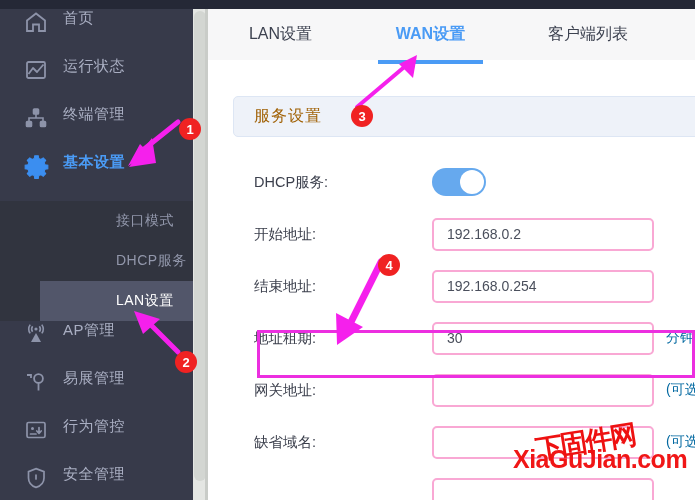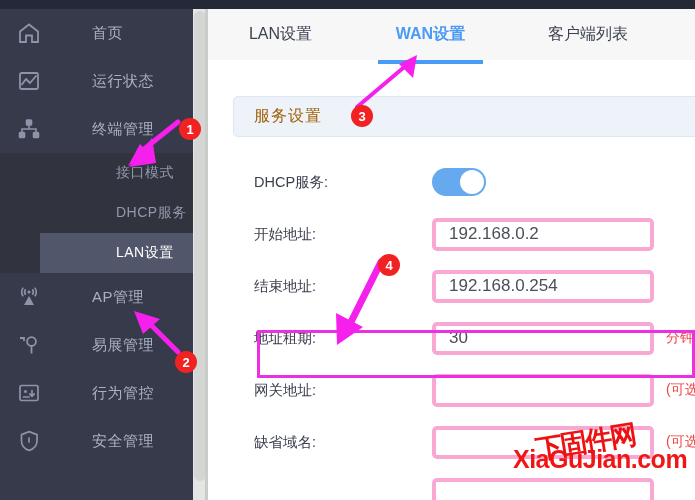--- a/index.html
+++ b/index.html
@@ -26,24 +26,23 @@
   
   .sidebar {
     position: absolute; left: 0; top: 9px;
     width: 193px; height: 491px;
     background: #373a4a;
     overflow: hidden;
   }
   .nav-item {
     position: relative;
     height: 48px;
-    display: flex; align-items: center;
-    padding-left: 16px;
+    display: flex; align-items: flex-start;
+    padding-left: 23px;
     cursor: pointer;
-    gap: 36px;
   }
   .nav-item .ico {
     width: 26px; height: 26px;
     display: flex; align-items: center; justify-content: center;
     margin-right: 14px;
     flex: 0 0 auto;
   }
   .nav-item .ico svg { display: block; }
   .nav-label {
     font-size: 15px;
@@ -152,35 +151,35 @@
   .row .lbl {
     position: absolute;
     left: 46px;
     font-size: 14.5px;
     color: #3b3f4c;
     white-space: nowrap;
   }
   .row .ctl { position: absolute; left: 224px; }
   .inp {
     width: 222px; height: 33px;
-    border: 4px solid #f9a8d4;
+    border: 2px solid #f9a8d4;
     border-radius: 5px;
     background: #fff;
     display: flex; align-items: center;
     padding-left: 13px;
-    font-size: 17px;
+    font-size: 14px;
     color: #4a4f5c;
     white-space: nowrap;
     overflow: hidden;
   }
   .suffix {
     position: absolute;
     left: 458px;
     font-size: 14px;
-    color: #ef4444;
+    color: #0369a1;
     white-space: nowrap;
   }
 
   .toggle {
     width: 54px; height: 28px;
     border-radius: 14px;
     background: #66a9ee;
     position: relative;
     cursor: pointer;
   }
@@ -277,20 +276,29 @@
         <svg width="24" height="24" viewBox="0 0 24 24" fill="#8d93a9" stroke="#8d93a9" stroke-width="1.6">
           <rect x="9.5" y="3" width="5" height="5" rx="0.8"></rect>
           <rect x="2.5" y="15.5" width="5" height="5" rx="0.8"></rect>
           <rect x="16.5" y="15.5" width="5" height="5" rx="0.8"></rect>
           <path d="M12 8 V12 M5 15.5 V12 H19 V15.5" fill="none"></path>
         </svg>
       </span>
       <span class="nav-label">终端管理</span>
     </div>
 
+    <div class="nav-item active">
+      <span class="ico">
+        <svg width="25" height="25" viewBox="0 0 24 24" fill="#3b8ef0">
+          <path d="M12 8.2a3.8 3.8 0 100 7.6 3.8 3.8 0 000-7.6zm0 5.9a2.1 2.1 0 110-4.2 2.1 2.1 0 010 4.2z"></path>
+          <path d="M10.3 1.6h3.4l.45 2.7 2.05.85 2.25-1.5 2.4 2.4-1.5 2.25.85 2.05 2.7.45v3.4l-2.7.45-.85 2.05 1.5 2.25-2.4 2.4-2.25-1.5-2.05.85-.45 2.7h-3.4l-.45-2.7-2.05-.85-2.25 1.5-2.4-2.4 1.5-2.25-.85-2.05-2.7-.45v-3.4l2.7-.45.85-2.05-1.5-2.25 2.4-2.4 2.25 1.5 2.05-.85z"></path>
+        </svg>
+      </span>
+      <span class="nav-label">基本设置</span>
+    </div>
 
     <div class="submenu">
       <div class="sub-item">
         <span class="sub-label">接口模式</span>
       </div>
       <div class="sub-item">
         <span class="sub-label">DHCP服务</span>
       </div>
       <div class="sub-item sel">
         <span class="sub-label">LAN设置</span>

